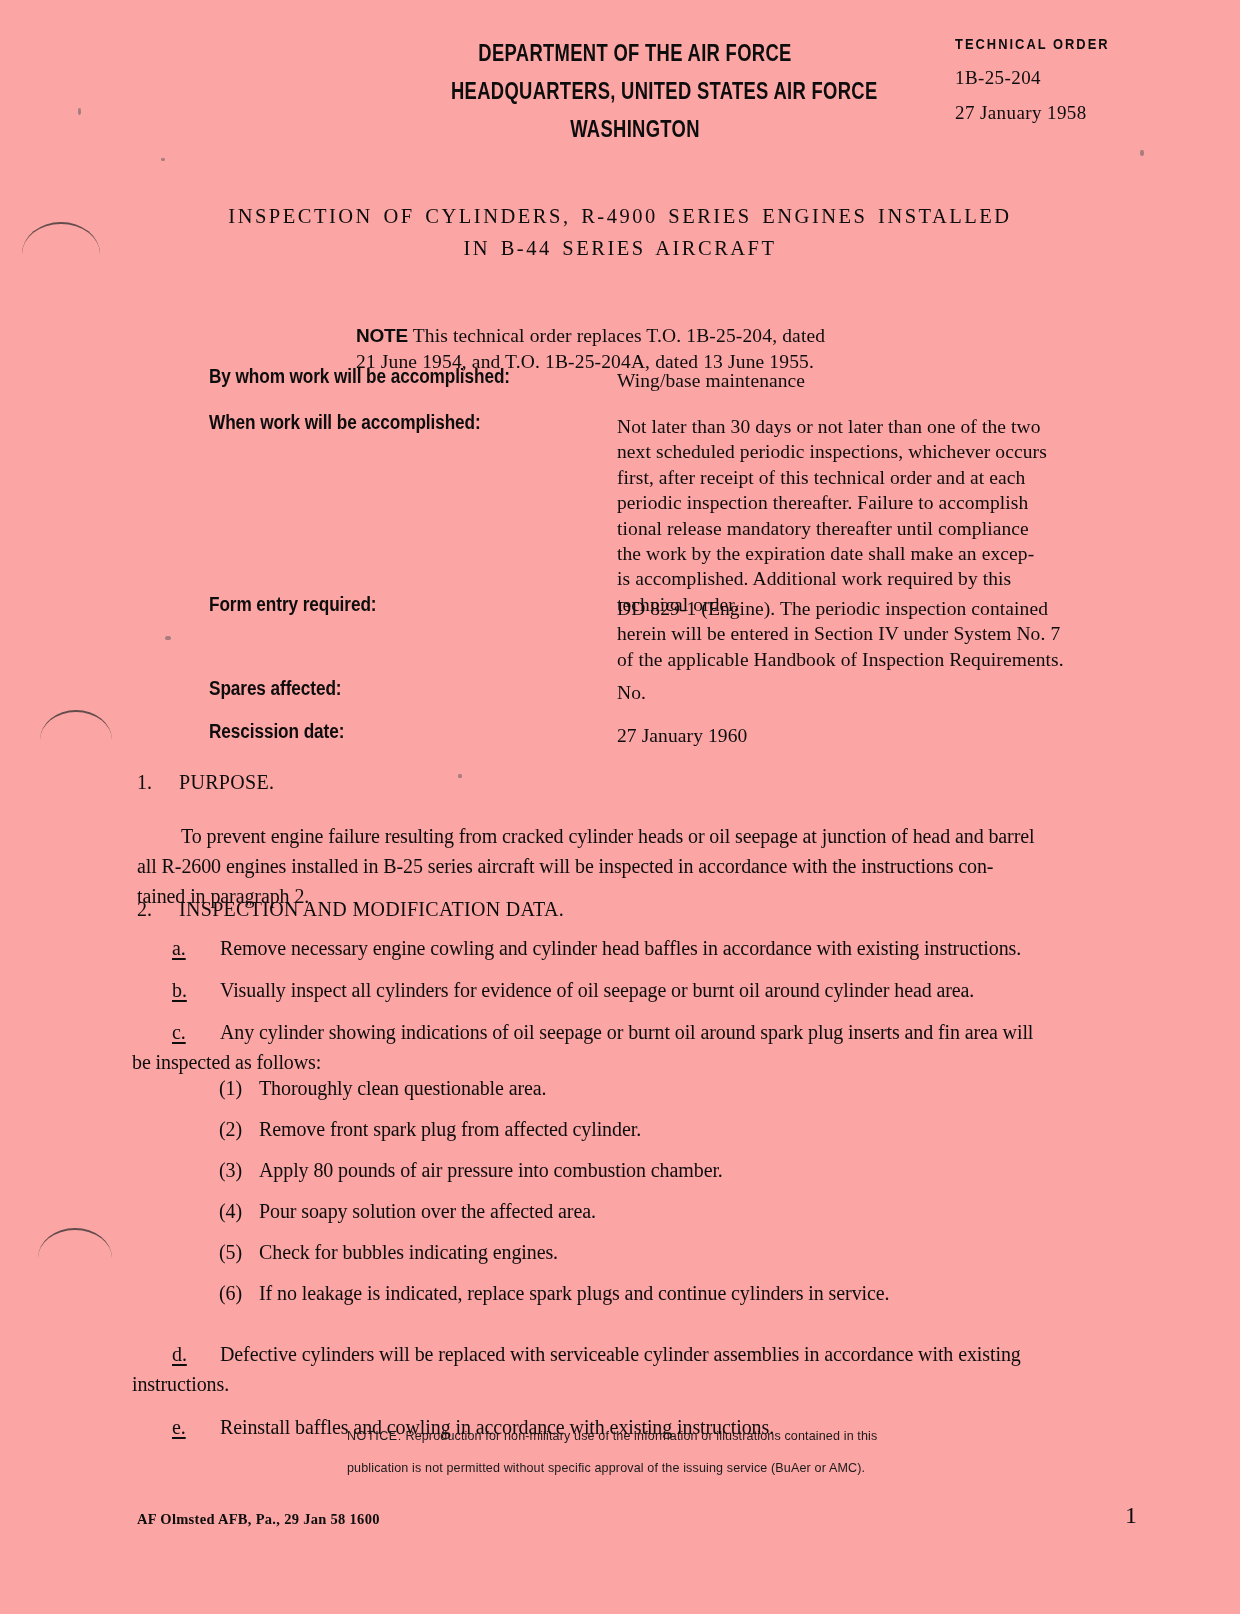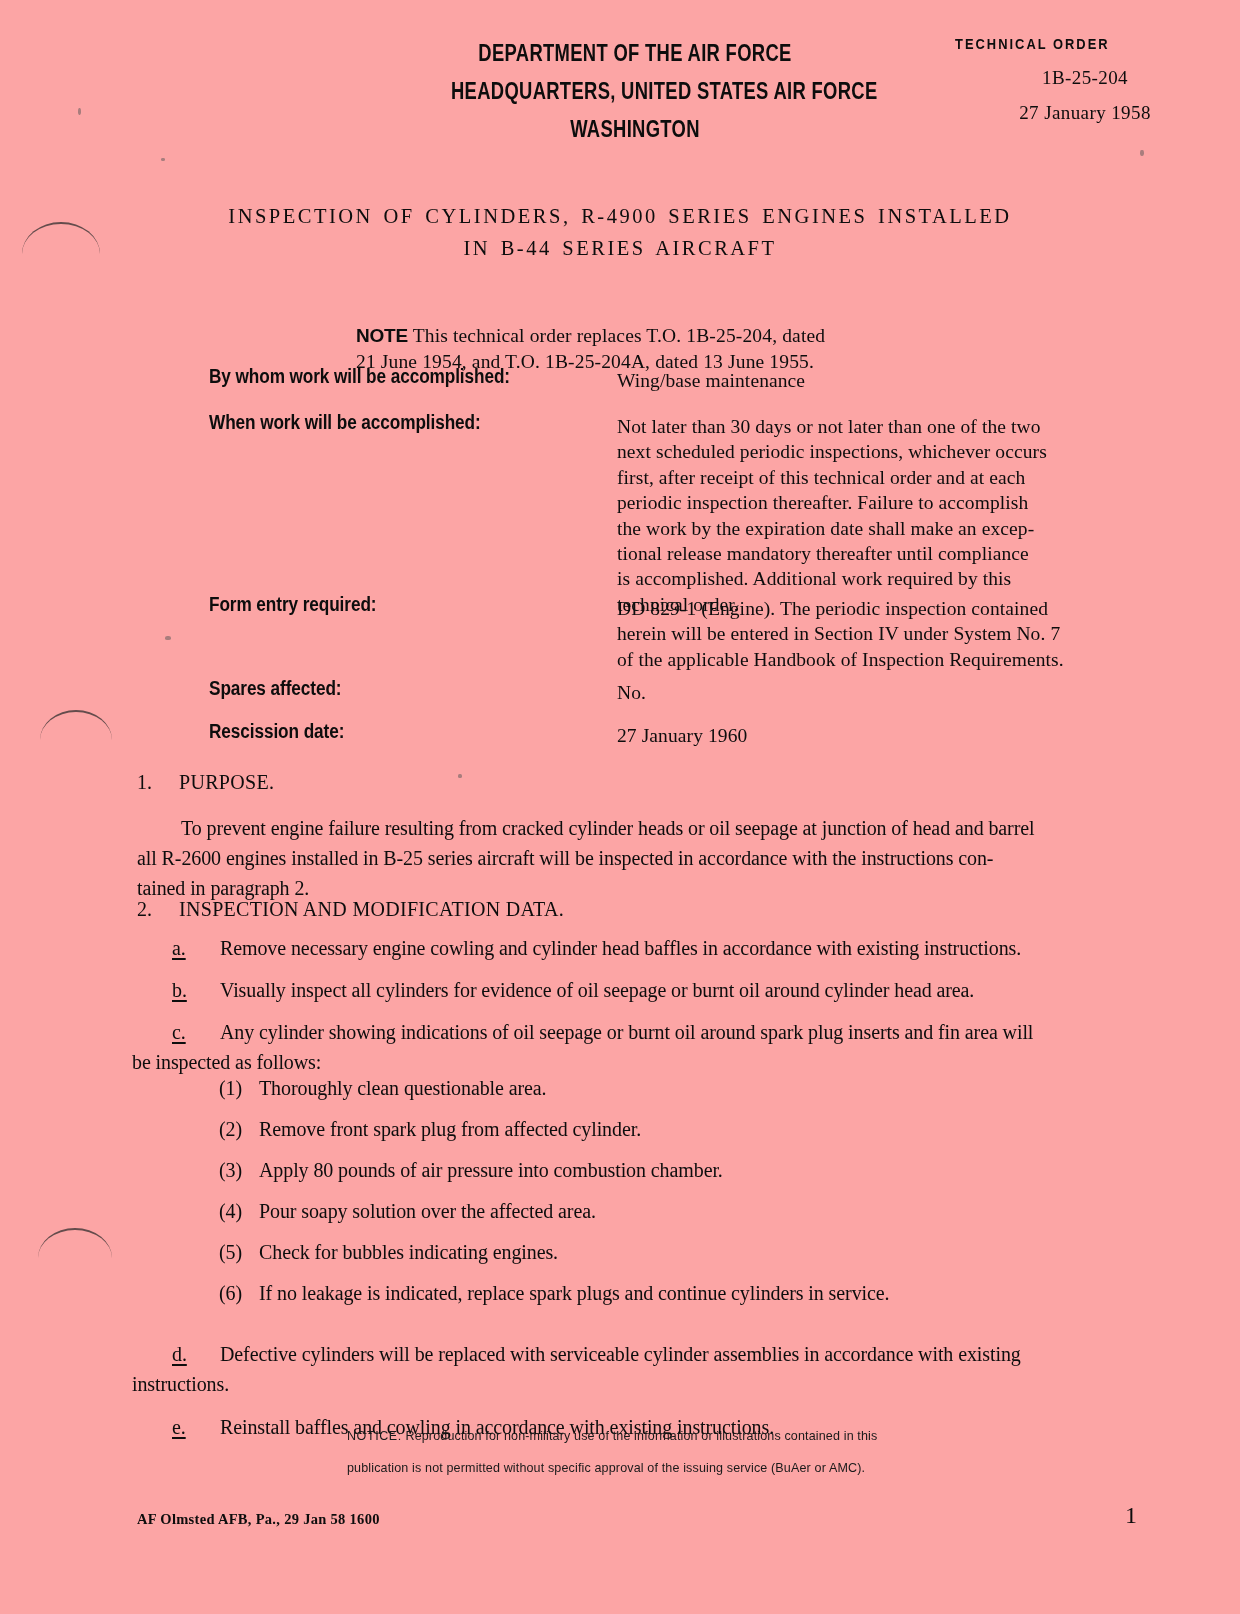--- a/index.html
+++ b/index.html
@@ -76,21 +76,20 @@
     letter-spacing: 2.2px;
     transform: scaleX(.92);
     transform-origin: left center;
     white-space: nowrap;
   }
   .to-num, .to-date {
     font-family: "Liberation Serif", serif;
     font-size: 19px;
     letter-spacing: .4px;
     white-space: nowrap;
-    text-align: center;
   }
   .to-num { margin-top: 15px; }
   .to-date { margin-top: 13px; }
 
   
   .doc-title {
     position: absolute;
     top: 200px;
     left: 120px;
     width: 1000px;
@@ -169,20 +168,21 @@
   }
   .sec-head .txt {
     position: absolute;
     left: 42px;
     letter-spacing: .3px;
   }
   .para {
     position: absolute;
     font-size: 20px;
     line-height: 30px;
+    margin-top: 8px;
   }
   .para div { white-space: nowrap; }
   .indent-first { padding-left: 44px; }
 
   .item {
     position: absolute;
     font-size: 20px;
     line-height: 30px;
     white-space: nowrap;
   }
@@ -299,22 +299,22 @@
       </div>
     </div>
 
     <div class="kv-row" style="top:46px;">
       <div class="kv-label" style="left:209px; top:0;">When work will be accomplished:</div>
       <div class="kv-value" style="top:3px;">
         <div>Not later than 30 days or not later than one of the two</div>
         <div>next scheduled periodic inspections, whichever occurs</div>
         <div>first, after receipt of this technical order and at each</div>
         <div>periodic inspection thereafter.  Failure to accomplish</div>
+        <div>tional release mandatory thereafter until compliance</div>
         <div>the work by the expiration date shall make an excep-</div>
-        <div>tional release mandatory thereafter until compliance</div>
         <div>is accomplished.  Additional work required by this</div>
         <div>technical order.</div>
       </div>
     </div>
 
     <div class="kv-row" style="top:228px;">
       <div class="kv-label" style="left:209px; top:0;">Form entry required:</div>
       <div class="kv-value" style="top:3px;">
         <div>DD 829-1 (Engine).  The periodic inspection contained</div>
         <div>herein will be entered in Section IV under System No. 7</div>

